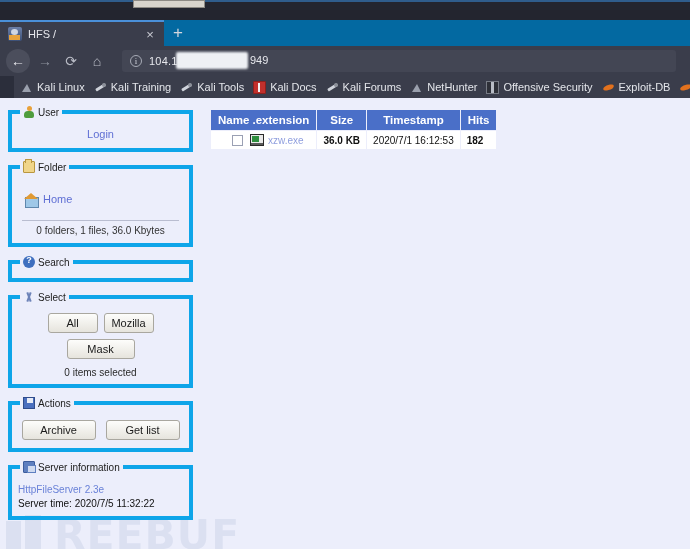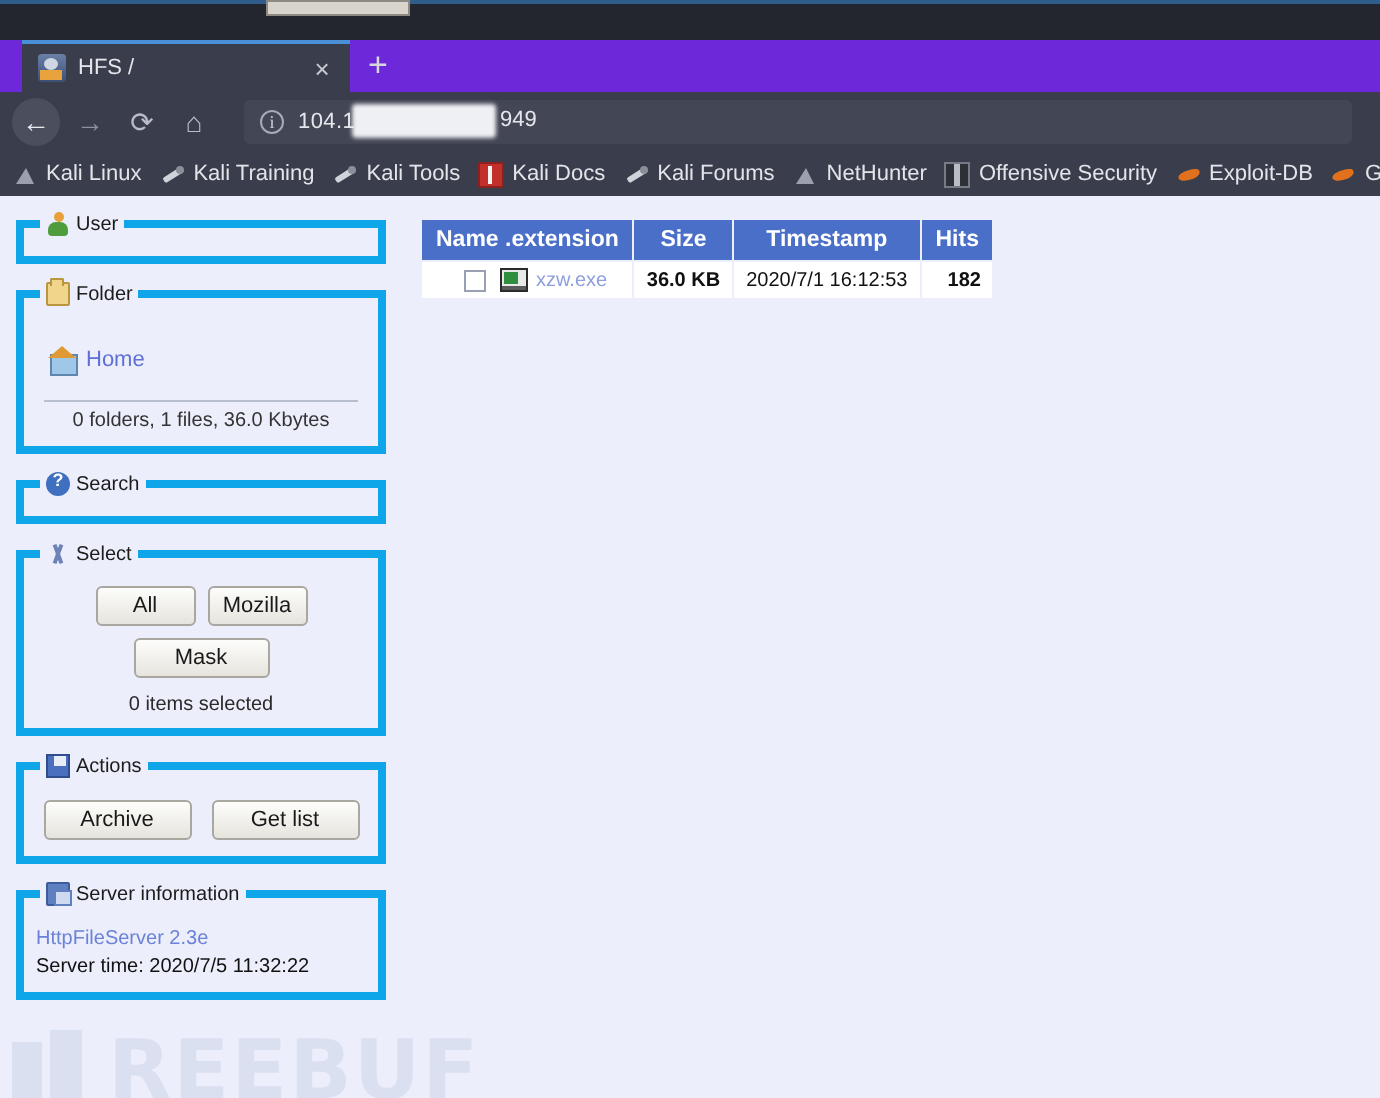--- a/index.html
+++ b/index.html
@@ -26,23 +26,23 @@
     letter-spacing: .2px;
   }
   .titlebar-nub {
     position: absolute; left: 133px; top: -2px;
     width: 72px; height: 8px;
     background: #d8d4cc; border: 1px solid #8d8a84;
   }
 
   
   .tabstrip {
-    height: 26px; background: #6d28d9;
+    height: 26px; background: #0369a1;
     display: flex; align-items: flex-end;
-    padding-left: 11px;
+    padding-left: 0;
   }
   .tab {
     position: relative;
     width: 164px; height: 26px;
     background: #3a3d4b;
     border-top: 2px solid #4a90d9;
     display: flex; align-items: center;
     padding: 0 6px 0 8px;
     color: #e6e7ec; font-size: 11px;
   }
@@ -114,20 +114,21 @@
     border-radius: 2px;
   }
   .url-tail { position: absolute; left: 128px; top: 4px; font-size: 11px; color:#e6e7ec;}
 
   
   .bookmarks {
     height: 22px; background: #3a3d4b;
     display: flex; 
     padding-left: 6px; overflow: hidden;
     white-space: nowrap;
+    margin-left: 14px;
   }
   .bm {
     display: flex; align-items: center;
     margin-right: 9px; flex: 0 0 auto;
     color: #e3e5ea; font-size: 11px;
   }
   .bm-ico {
     width: 13px; height: 13px; margin-right: 4px;
     flex: 0 0 13px; position: relative;
   }
@@ -261,21 +262,21 @@
     content:""; position:absolute; left:3px; top:3px;
     width:7px;height:6px;background:#cfdaf0;border:1px solid #5e7fc0;
   }
 
   .panel-body { padding: 2px 0 0 0; }
   .center { text-align: center; }
   a.hfs-link {
     color: #5f6fd4; text-decoration: none; font-size: 11px;
   }
   .home-row {
-    display: flex; align-items: center;
+    display: flex; align-items: flex-start;
     padding: 14px 0 2px 6px;
   }
   .home-ico {
     width: 14px; height: 13px; margin-right: 5px; position: relative; flex:0 0 14px;
   }
   .home-ico::before{
     content:""; position:absolute; left:1px; top:4px;
     width:12px; height:9px; background:#9fc8e8; border:1px solid #5f87ad;
   }
   .home-ico::after{
@@ -331,21 +332,21 @@
     text-align: center;
     white-space: nowrap;
   }
   table.filelist td {
     background: #ffffff;
     font-size: 10px; color: #111;
     padding: 3px 6px;
     white-space: nowrap;
   }
   td.c-name { text-align: left; }
-  td.c-size, td.c-hits { text-align: right; font-weight: bold; font-family: "Liberation Sans", sans-serif;}
+  td.c-size, td.c-hits { font-weight: bold; font-family: "Liberation Sans", sans-serif;}
   td.c-time { text-align: center; }
   .name-cell { display: flex; align-items: center; padding-left: 15px; }
   .row-check {
     width: 11px; height: 11px; border: 1px solid #9aa0b4;
     background: #fff; margin-right: 7px; flex: 0 0 11px;
   }
   .file-ico {
     width: 14px; height: 12px; margin-right: 4px; flex: 0 0 14px;
     position: relative;
     background: #e9e9e9; border: 1px solid #2a2a2a;
@@ -437,20 +438,23 @@
       <span class="wm-text">REEBUF</span>
     </div>
 
     <div class="sidebar">
 
       <fieldset class="panel">
         <legend>
           <span class="legend-ico ico-user"></span>
           <span>User</span>
         </legend>
+        <div class="panel-body center">
+          <a class="hfs-link" href="#">Login</a>
+        </div>
       </fieldset>
 
       <fieldset class="panel">
         <legend>
           <span class="legend-ico ico-folder"></span>
           <span>Folder</span>
         </legend>
         <div class="panel-body">
           <div class="home-row">
             <span class="home-ico"></span>

